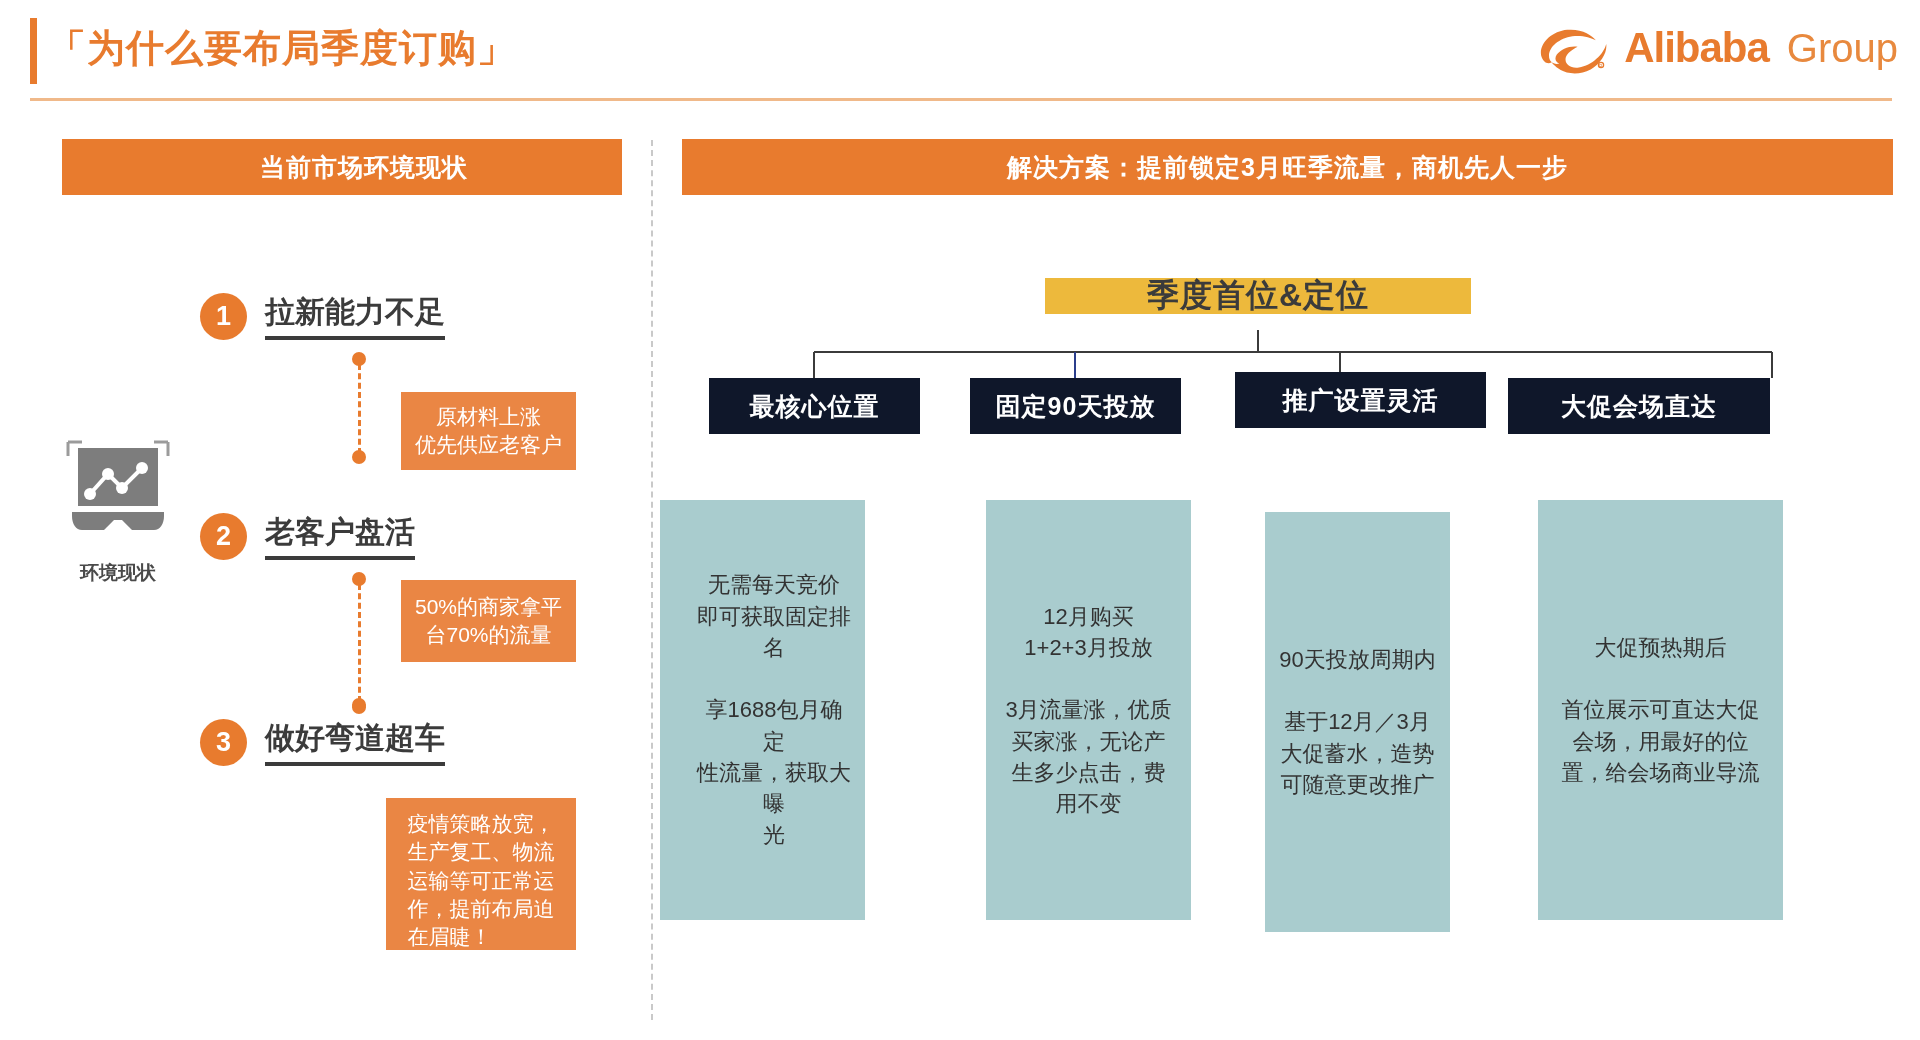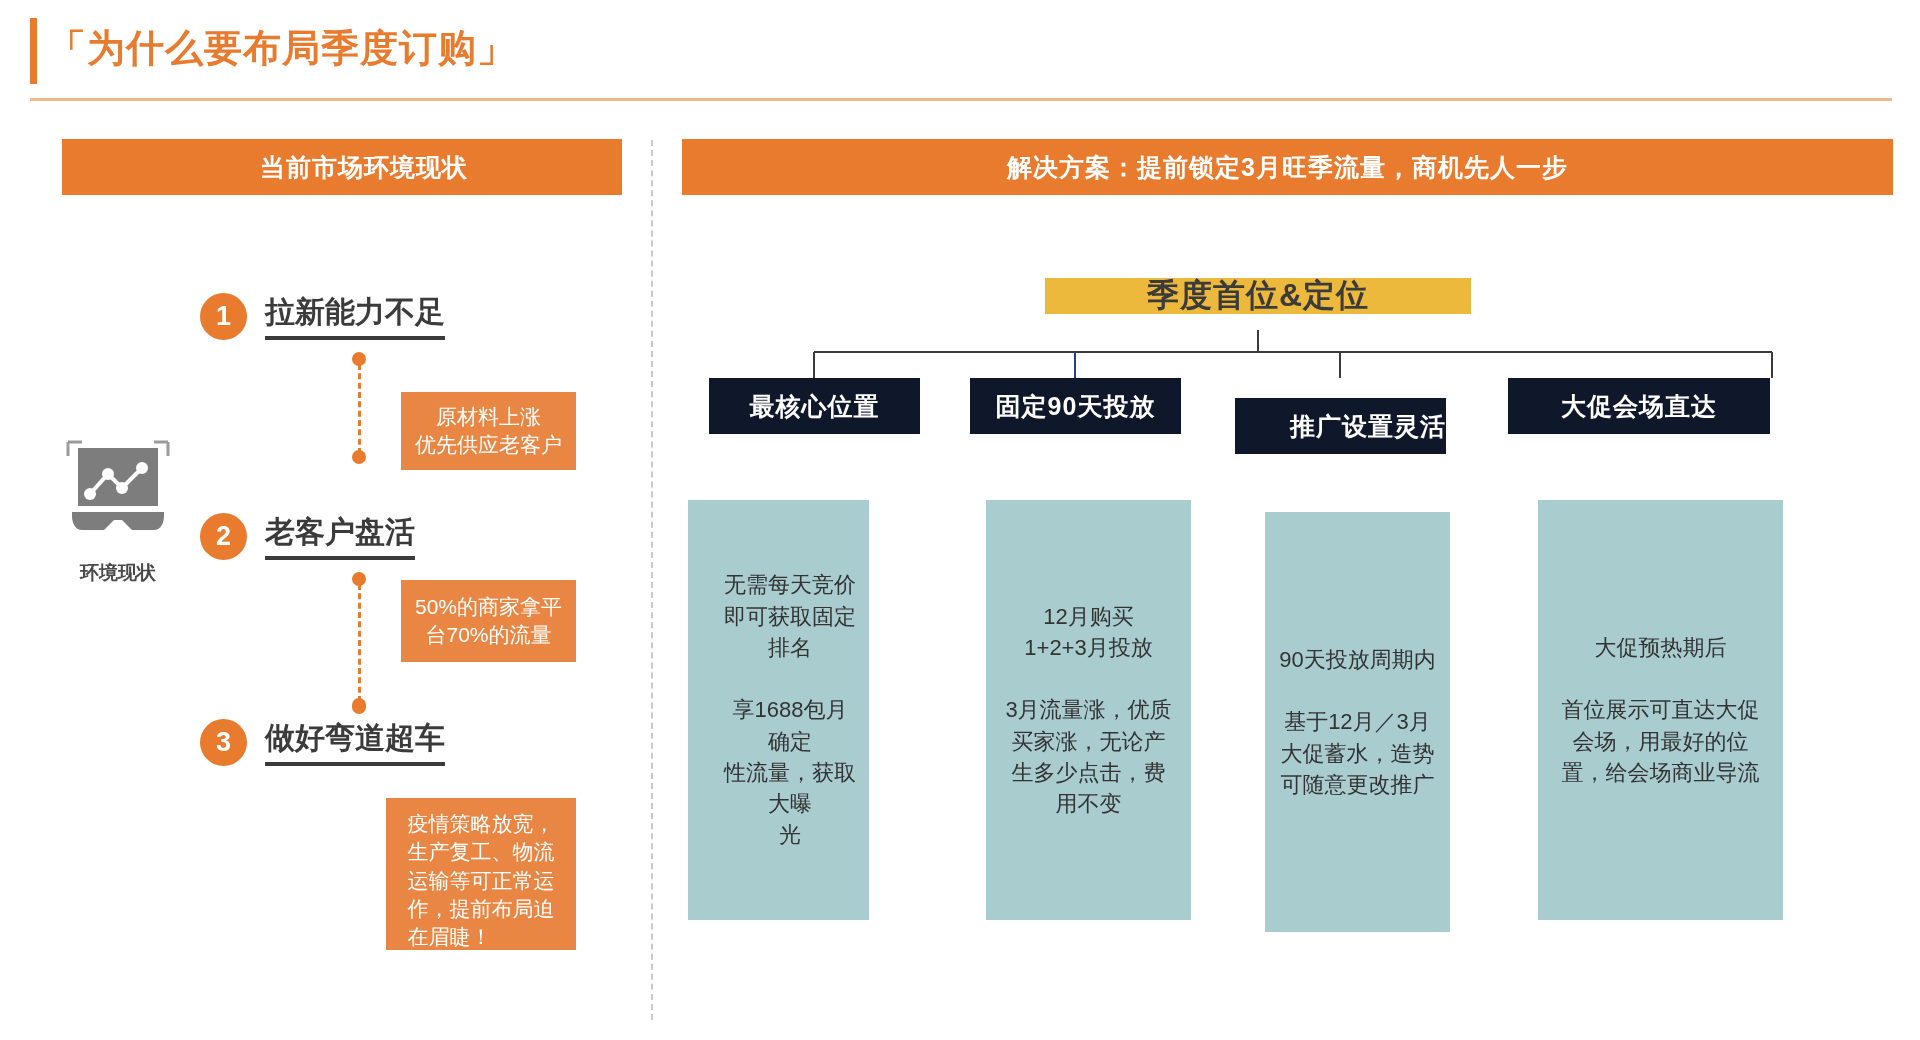--- a/index.html
+++ b/index.html
@@ -127,47 +127,57 @@
 
   .tree-svg{position:absolute;left:682px;top:330px;width:1211px;height:60px;}
 
   .branch{
     position:absolute;background:#0f172a;
     display:flex;align-items:center;justify-content:center;
   }
   .branch span{font-size:25px;font-weight:bold;color:#ffffff;letter-spacing:1px;white-space:nowrap;}
   .b0{left:709px;top:378px;width:211px;height:56px;}
   .b1{left:970px;top:378px;width:211px;height:56px;}
-  .b2{left:1235px;top:398px;width:211px;height:56px;justify-content:flex-end;}
+  .b2{left:1235px;top:372px;width:251px;height:56px;}
   .b3{left:1508px;top:378px;width:262px;height:56px;}
 
   .panel{
     position:absolute;background:#a9ccce;top:500px;height:420px;
     display:flex;align-items:center;justify-content:center;
     box-sizing:border-box;padding:10px 12px;
   }
   .panel .p-text{
     white-space:pre-line;text-align:center;
     font-size:22px;color:#333333;line-height:1.42;
   }
-  .p0{left:688px;width:181px;padding-left:35px;}
+  .p0{left:660px;width:205px;padding-left:35px;}
   .p1{left:986px;width:205px;}
   .p2{left:1265px;width:185px;margin-top:12px;}
   .p3{left:1538px;width:245px;}
 </style>
 </head>
 <body>
 
 <div class="slide">
 
   <div class="header">
     <div class="title-bar"></div>
     <div class="title-text">「为什么要布局季度订购」</div>
     <div class="header-rule"></div>
 
+    <div class="logo">
+      <svg class="logo-mark" viewBox="0 0 120 80">
+        <path d="M8 52 C4 34, 24 14, 48 12 C70 10, 86 20, 92 28 C84 24, 70 20, 56 22 C36 25, 20 38, 20 52 C20 62, 28 66, 36 64 C30 62, 28 56, 32 50 C38 42, 52 36, 64 38 C56 42, 48 48, 46 54 C43 64, 52 72, 66 70 C86 67, 104 50, 108 34 C110 46, 100 64, 84 73 C68 82, 48 80, 38 74 C28 68, 24 62, 24 62 C18 66, 11 62, 8 52 Z" fill="#e87b2e"></path>
+        <path d="M44 30 C54 26, 64 28, 70 34 C62 31, 52 31, 44 34 Z" fill="#ffffff"></path>
+        <circle cx="100" cy="66" r="4" fill="none" stroke="#e87b2e" stroke-width="2"></circle>
+        <text x="97" y="70" font-size="7" fill="#e87b2e">R</text>
+      </svg>
+      <span class="logo-ali">Alibaba</span>
+      <span class="logo-group">Group</span>
+    </div>
   </div>
 
   <div class="divider"></div>
 
   <div class="left-head">
     <span>当前市场环境现状</span>
   </div>
 
   <div class="env-icon-wrap">
     <svg class="env-icon" viewBox="0 0 108 110">

